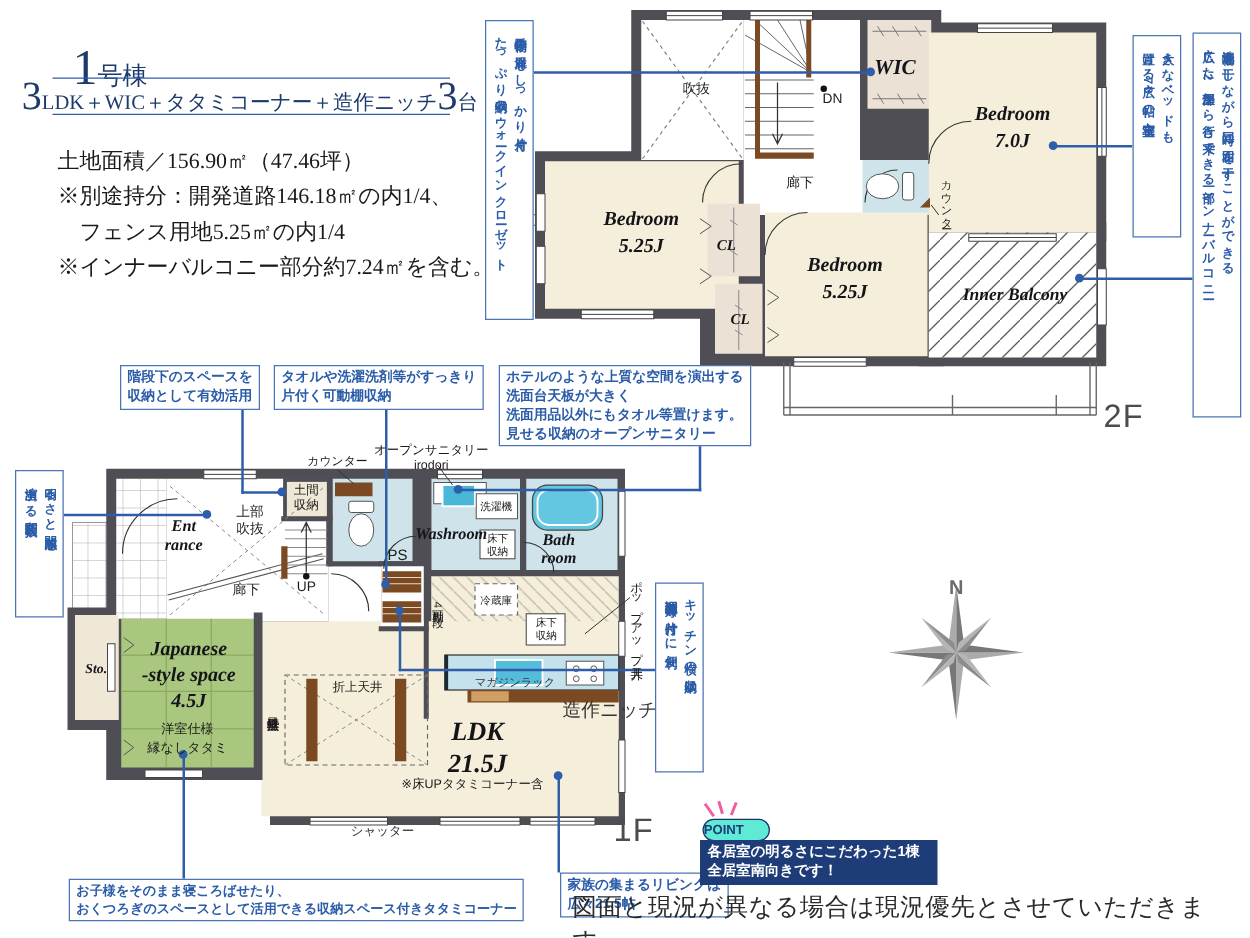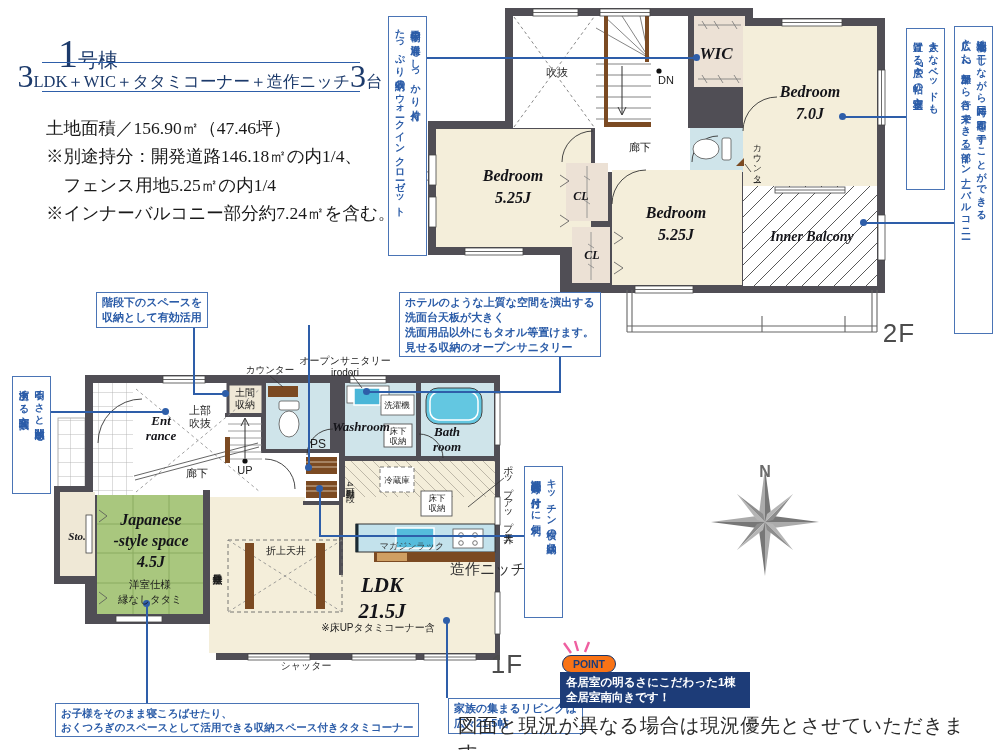--- a/index.html
+++ b/index.html
@@ -18,22 +18,22 @@
         line-height:1.55;letter-spacing:1px;padding:5px 3px;white-space:pre-line;}
   .hbox{position:absolute;background:#fff;border:1px solid #4a74b5;color:#2b5ca8;
         font-weight:bold;font-size:11px;line-height:1.35;padding:2px 5px;
         white-space:pre-line;}
   .cline{position:absolute;background:#2e5ea9;}
   .cdot{position:absolute;width:7px;height:7px;border-radius:50%;background:#2e5ea9;}
   .serif{font-family:"Liberation Serif","DejaVu Serif",serif;}
   .floor-lbl{font-size:26px;color:#4c4c4c;letter-spacing:1px;}
   .title-big{font-size:40px;line-height:1;}
   .rule{position:absolute;height:1px;background:#2e5ea9;}
-  .pill{position:absolute;background:#f97316;border:1px solid #16376e;border-radius:9px;
-        color:#1d3c78;font-weight:bold;font-size:10.5px;text-align:center;}
+  .pill{position:absolute;background:#5eead4;border:1px solid #16376e;border-radius:9px;
+        color:#1d3c78;font-weight:bold;font-size:10.5px;text-align:left;}
   .navybox{position:absolute;background:#1d3c78;color:#fff;font-size:11.5px;
         font-weight:bold;padding:3px 6px;line-height:1.32;white-space:pre-line;}
 </style>
 </head>
 <body>
 
 <div class="page">
 
   <svg class="geom" width="1000" height="750" viewBox="0 0 1000 750">
     <defs>
@@ -301,21 +301,21 @@
 7.0J</div>
   <div class="lbl rm" style="left:513px;top:187px;font-size:16px;line-height:1.4;">Bedroom
 5.25J</div>
   <div class="lbl rm" style="left:581px;top:196px;font-size:12px;">CL</div>
   <div class="lbl rm" style="left:592px;top:255px;font-size:12px;">CL</div>
   <div class="lbl rm" style="left:676px;top:224px;font-size:16px;line-height:1.4;">Bedroom
 5.25J</div>
   <div class="lbl rm" style="left:812px;top:237px;font-size:14px;">Inner Balcony</div>
   <div class="lbl floor-lbl" style="left:899px;top:314px;margin-top:19px;">2F</div>
 
-  <div class="lbl rm" style="left:161px;top:428px;font-size:13px;">Ent
+  <div class="lbl rm" style="left:147px;top:428px;font-size:13px;">Ent
 rance</div>
   <div class="lbl" style="left:200px;top:417px;font-size:11px;">上部
 吹抜</div>
   <div class="lbl" style="left:245px;top:399px;font-size:10px;">土間
 収納</div>
   <div class="lbl" style="left:197px;top:473px;font-size:11px;">廊下</div>
   <div class="lbl" style="left:245px;top:470px;font-size:11px;">UP</div>
   <div class="lbl" style="left:270px;top:370px;font-size:9.5px;">カウンター</div>
   <div class="lbl" style="left:345px;top:367px;font-size:10px;">オープンサニタリー
 irodori</div>
@@ -350,20 +350,22 @@
   <div class="vbox" style="left:388px;top:16px;height:228px;">季節物の洋服もしっかり片付く
 たっぷり収納のウォークインクローゼット</div>
   <div class="vbox" style="left:906px;top:28px;height:150px;">大きなベッドも
 置ける広々7・0帖の主寝室</div>
   <div class="vbox" style="left:954px;top:26px;height:296px;">洗濯物を干しながら同時に布団を干すことができる
 広々した2部屋から行き来できる一部インナーバルコニー</div>
   <div class="vbox" style="left:12px;top:376px;height:106px;">明るさと開放感を
 演出する玄関吹抜</div>
   <div class="hbox" style="left:96px;top:292px;">階段下のスペースを
 収納として有効活用</div>
+  <div class="hbox" style="left:219px;top:292px;">タオルや洗濯洗剤等がすっきり
+片付く可動棚収納</div>
   <div class="hbox" style="left:399px;top:292px;">ホテルのような上質な空間を演出する
 洗面台天板が大きく
 洗面用品以外にもタオル等置けます。
 見せる収納のオープンサニタリー</div>
   <div class="vbox" style="left:524px;top:466px;height:140px;">キッチン横の収納は
 調理器具等の片付けに便利</div>
   <div class="hbox" style="left:55px;top:703px;font-size:10.5px;">お子様をそのまま寝ころばせたり、
 おくつろぎのスペースとして活用できる収納スペース付きタタミコーナー</div>
   <div class="hbox" style="left:448px;top:698px;">家族の集まるリビングは
 広々21.5帖</div>

